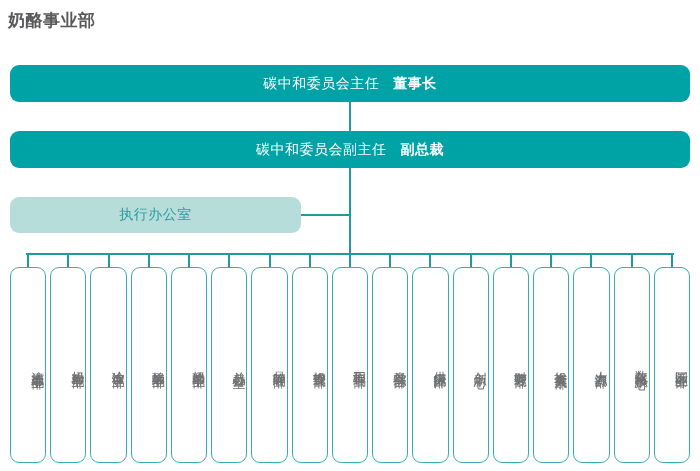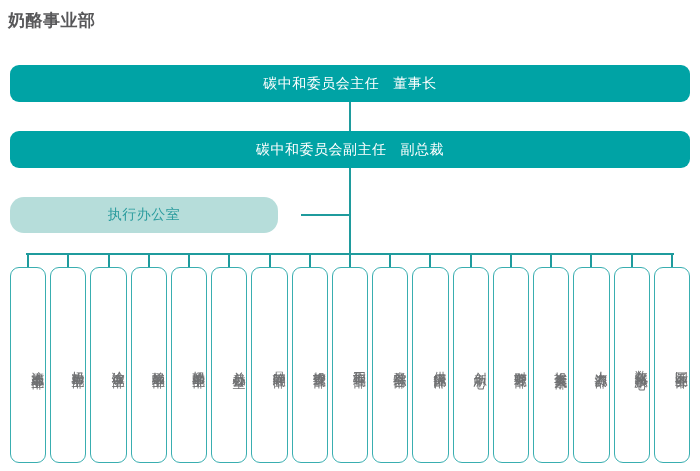--- a/index.html
+++ b/index.html
@@ -50,32 +50,32 @@
   .lead-bar.row1 { top: 65px; }
   .lead-bar.row2 { top: 131px; }
 
   .lead-text {
     color: #ffffff;
     font-size: 14px;
     white-space: nowrap;
     letter-spacing: 0.5px;
   }
   .lead-text.strong {
-    font-weight: normal;
+    font-weight: bold;
     margin-left: 14px;
   }
 
   
   .exec-box {
     position: absolute;
     left: 10px;
     top: 197px;
-    width: 268px;
+    width: 291px;
     height: 36px;
-    border-radius: 14px;
+    border-radius: 9px;
     background: #b6ddda;
     box-sizing: border-box;
     display: flex;
     align-items: center;
     justify-content: center;
   }
   .exec-text {
     color: #2b9c9e;
     font-size: 14px;
     letter-spacing: 0.5px;

